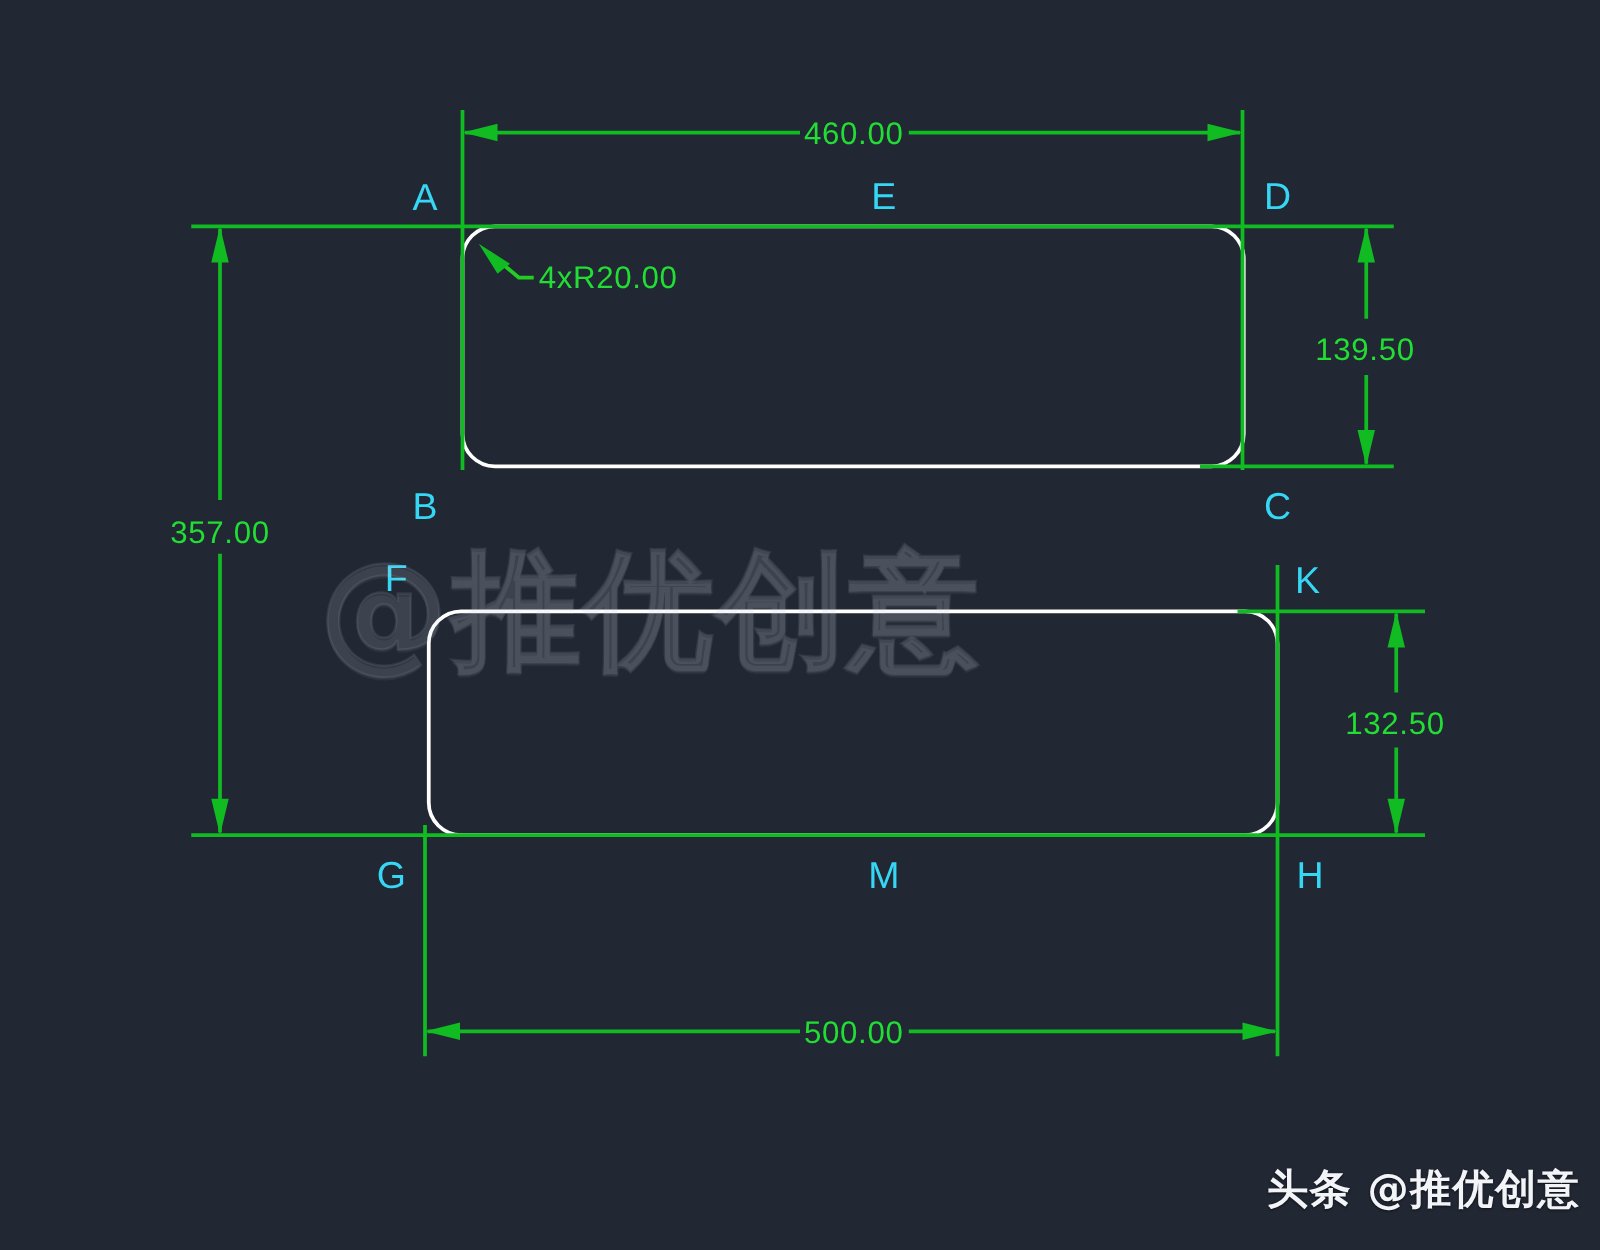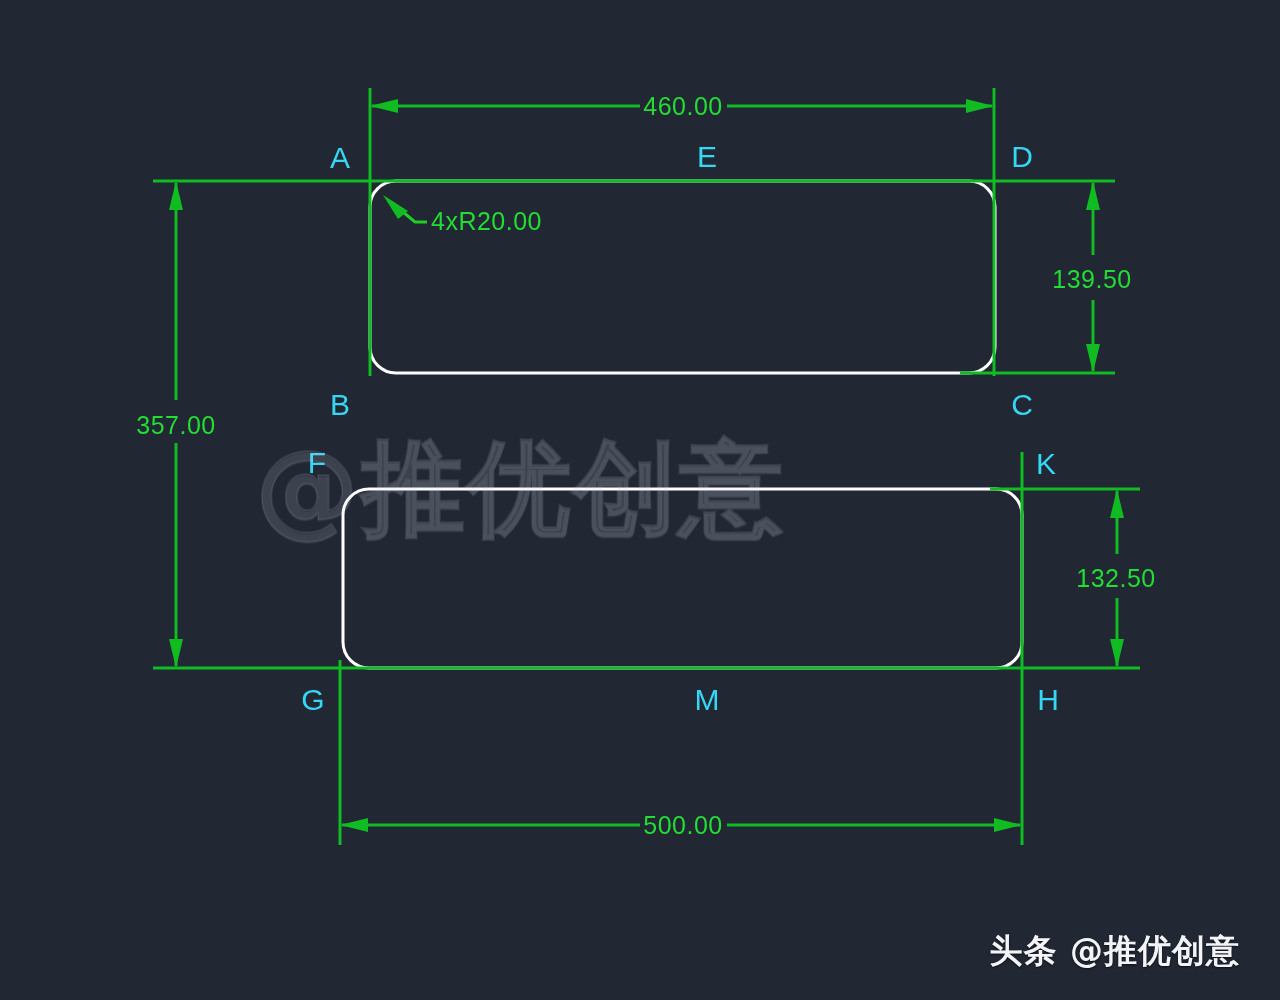--- a/index.html
+++ b/index.html
@@ -42,21 +42,21 @@
     letter-spacing: 2px;
     color: rgba(190, 200, 215, 0.11);
     -webkit-text-stroke: 2px rgba(205, 215, 230, 0.10);
     text-shadow: 0 2px 0 rgba(255,255,255,0.05);
     pointer-events: none;
     white-space: nowrap;
     user-select: none;
   }
   .brand-corner {
     position: absolute;
-    right: 40px;
+    right: 16px;
     bottom: 26px;
     font-family: "DejaVu Sans", sans-serif;
     font-weight: bold;
     font-size: 33px;
     color: #f2f4f8;
     letter-spacing: 1px;
     text-shadow: 0 1px 2px rgba(0,0,0,0.6);
     white-space: nowrap;
     user-select: none;
   }

